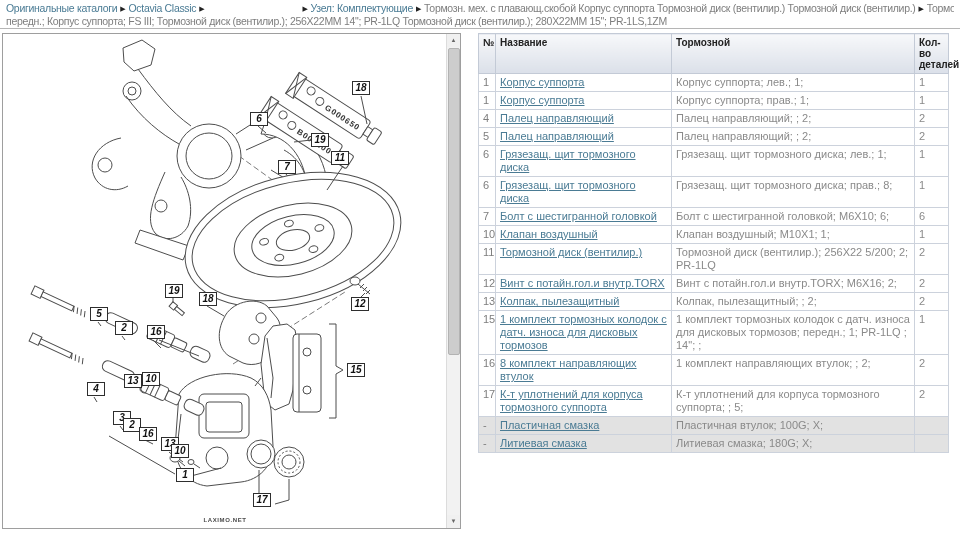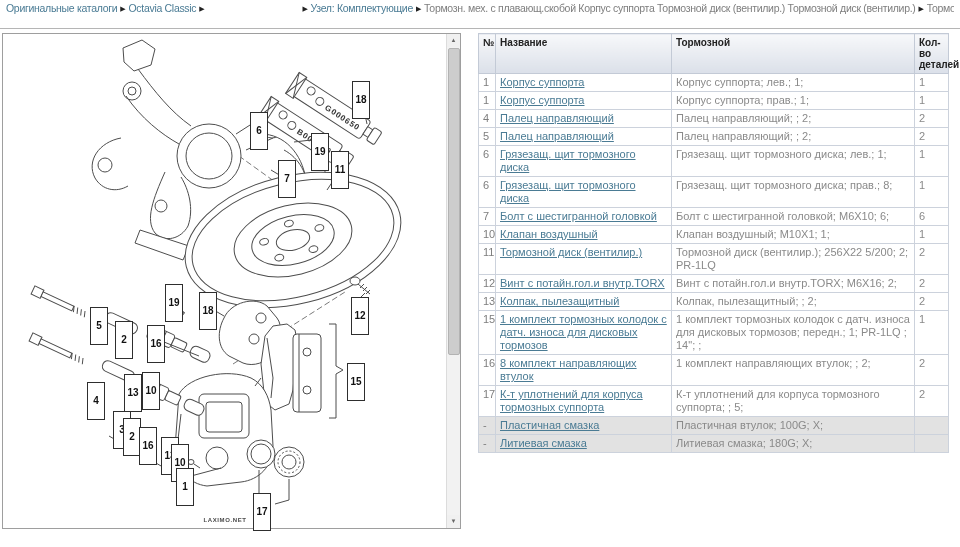--- a/index.html
+++ b/index.html
@@ -19,24 +19,25 @@
   .breadcrumb a{color:#4a7b94;cursor:pointer;}
   .sep{font-size:7px;color:#222;margin:0 3px;vertical-align:1px;}
   .bc-gap{display:inline-block;width:92px;}
   
   .diagram-panel{
     position:absolute;left:2px;top:33px;width:459px;height:496px;
     border:1px solid #9e9e9e;background:#fff;box-sizing:border-box;
   }
   .diagram-svg{position:absolute;left:0;top:0;}
   .plabel{
-    position:absolute;min-width:12px;height:12px;padding:12px 2px;
+    position:absolute;min-width:12px;height:12px;padding:0 2px;
     border:1px solid #2e2e2e;background:#fff;color:#111;
     font-size:10px;line-height:12px;text-align:center;font-weight:bold;
     cursor:pointer;
+    font-style:italic;
   }
   .watermark{
     position:absolute;bottom:5px;left:0;width:444px;text-align:center;
     font-size:6px;font-weight:bold;color:#4a4a4a;letter-spacing:0.6px;
   }
   .vscroll{
     position:absolute;top:0;right:0;width:13px;height:494px;
     background:#f2f2f2;border-left:1px solid #dcdcdc;
   }
   .sb-btn{
@@ -67,20 +68,23 @@
   .parts-table td.col-num{color:#7e7e7e;}
   .parts-table td a{color:#4a7b94;text-decoration:underline;cursor:pointer;}
   .parts-table tr.grey td{background:#e2e2e2;}
 </style>
 </head>
 <body>
 
 <div class="breadcrumb">
   <div class="bc-line">
     <a>Оригинальные каталоги</a><span class="sep">▶</span><a>Octavia Classic</a><span class="sep">▶</span><span class="bc-gap"></span><span class="sep">▶</span><a>Узел: Комплектующие</a><span class="sep">▶</span><span>Тормозн. мех. с плавающ.скобой Корпус суппорта Тормозной диск (вентилир.) Тормозной диск (вентилир.)</span><span class="sep">▶</span><span>Тормозн. мех. с плавающ.скобой;</span>
+  </div>
+  <div class="bc-line">
+    <span>передн.; Корпус суппорта; FS III; Тормозной диск (вентилир.); 256X22MM 14"; PR-1LQ Тормозной диск (вентилир.); 280X22MM 15"; PR-1LS,1ZM</span>
   </div>
 </div>
 
 <div class="diagram-panel">
 
   <svg class="diagram-svg" width="446" height="494" viewBox="0 0 446 494" fill="none" stroke="#4d4d4d" stroke-width="1">
 
     <g stroke="#7a7a7a" stroke-dasharray="6 3">
       <path d="M236,122 L300,168"></path>
       <path d="M276,300 L342,258"></path>
@@ -383,21 +387,21 @@
         <td class="col-qty">1</td>
       </tr>
       <tr>
         <td class="col-num">16</td>
         <td class="col-name"><a>8 комплект направляющих втулок</a></td>
         <td class="col-note">1 комплект направляющих втулок; ; 2;</td>
         <td class="col-qty">2</td>
       </tr>
       <tr>
         <td class="col-num">17</td>
-        <td class="col-name"><a>К-т уплотнений для корпуса тормозных суппорта</a></td>
+        <td class="col-name"><a>К-т уплотнений для корпуса тормозного суппорта</a></td>
         <td class="col-note">К-т уплотнений для корпуса тормозного суппорта; ; 5;</td>
         <td class="col-qty">2</td>
       </tr>
       <tr class="grey">
         <td class="col-num">-</td>
         <td class="col-name"><a>Пластичная смазка</a></td>
         <td class="col-note">Пластичная втулок; 100G; X;</td>
         <td class="col-qty"></td>
       </tr>
       <tr class="grey">

